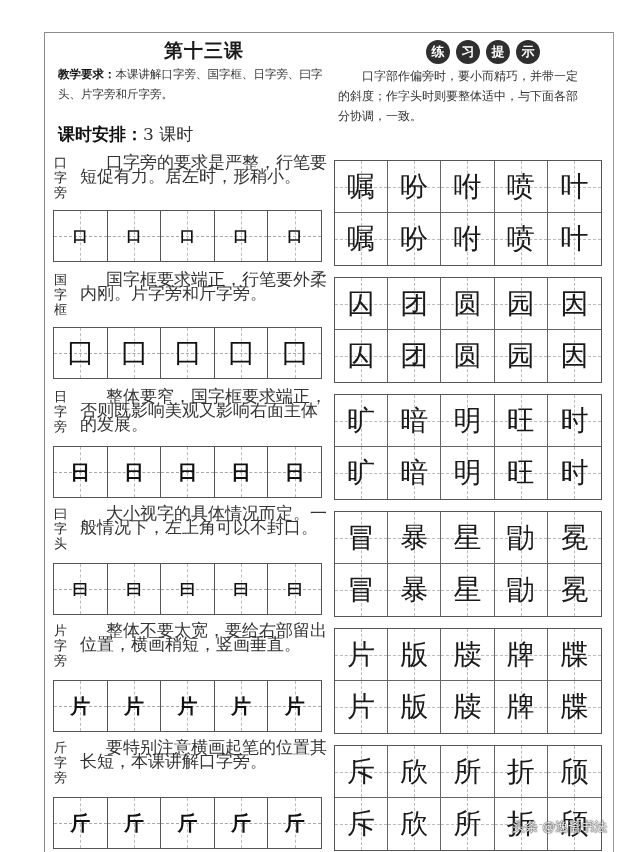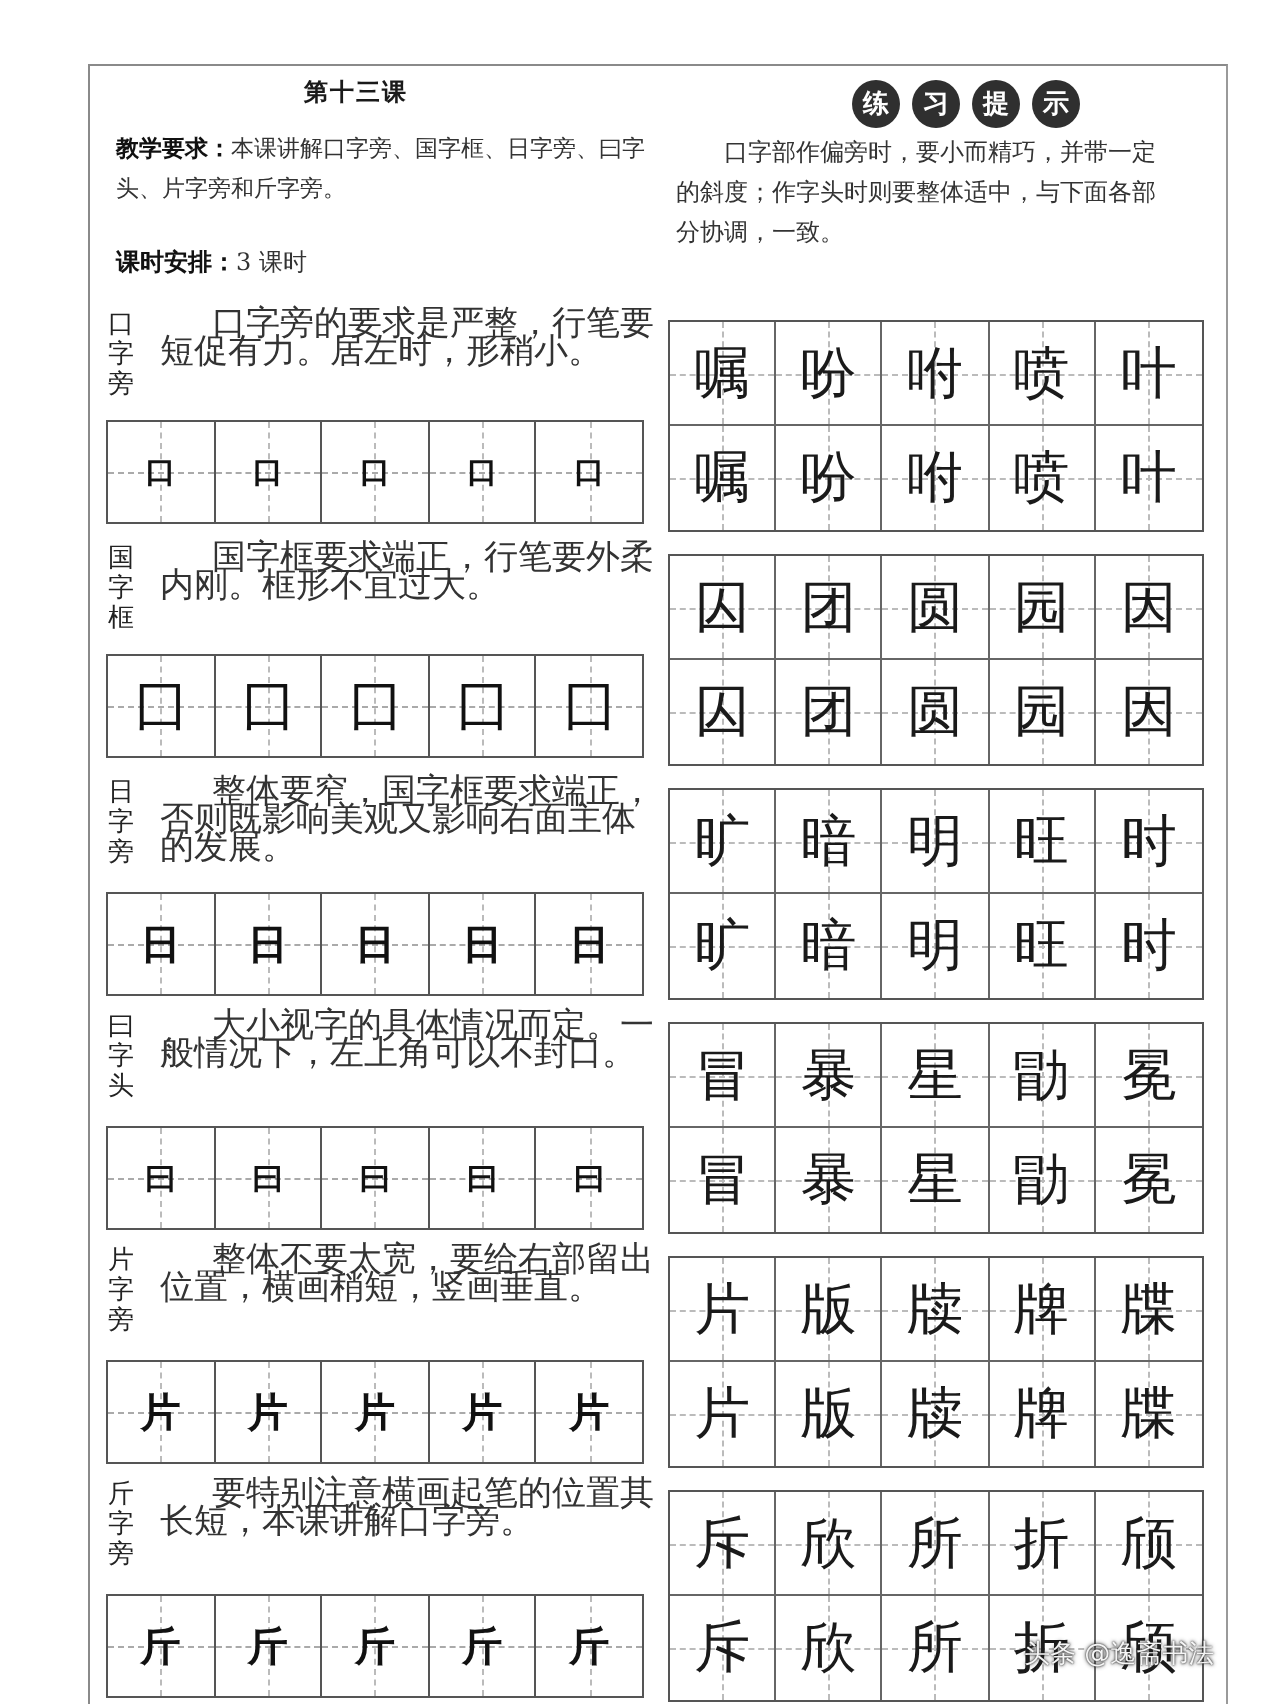--- a/index.html
+++ b/index.html
@@ -1,24 +1,24 @@
 <!DOCTYPE html>
 <html><head>
 <meta charset="utf-8">
 <style>
   html, body { margin: 0; padding: 0; background: #ffffff; }
   body { width: 640px; height: 852px; position: relative; overflow: hidden;
          font-family: "DejaVu Serif", "Liberation Serif", serif; color: #222; }
   .page { position: absolute; left: 44px; top: 32px; width: 568px; height: 830px;
           border-left: 1.5px solid #8a8a8a; border-top: 1.5px solid #8a8a8a; border-right: 1.5px solid #9a9a9a; }
-  .lesson-title { position: absolute; left: 152px; top: 38px; font-size: 12px; font-weight: bold;
+  .lesson-title { position: absolute; left: 164px; top: 38px; font-size: 19px; font-weight: bold;
                   font-family: "DejaVu Sans", "Liberation Sans", sans-serif; letter-spacing: 1px; color: #1a1a1a; }
   .requirements { position: absolute; left: 58px; top: 64px; width: 268px; font-size: 11.5px; line-height: 20px; color: #333; }
   .requirements .label { font-weight: bold; color: #111; font-family: "DejaVu Sans", sans-serif; text-align: right; }
-  .schedule { position: absolute; left: 58px; top: 123px; font-size: 12px; color: #333; }
+  .schedule { position: absolute; left: 58px; top: 123px; font-size: 17px; color: #333; }
   .schedule .label { font-weight: bold; color: #111; font-family: "DejaVu Sans", sans-serif; }
   .tips-heading { position: absolute; left: 426px; top: 40px; display: flex; gap: 6px; }
   .tips-heading .badge { width: 24px; height: 24px; border-radius: 50%; background: #2f2f2f; color: #fff;
                          font-size: 13px; font-weight: bold; display: flex; align-items: center; justify-content: center;
                          font-family: "DejaVu Sans", sans-serif; }
   .tips-text { position: absolute; left: 338px; top: 66px; width: 248px; font-size: 12px; line-height: 20px; color: #333; text-indent: 24px; }
 
   .section { position: absolute; left: 50px; width: 282px; }
   .section-label { position: absolute; left: 4px; top: 0; width: 16px; font-size: 13px; line-height: 15px;
                    font-family: "DejaVu Sans", "Liberation Sans", sans-serif; color: #222; }
@@ -126,21 +126,21 @@
       <div class="ex-cell">
         <span class="ex-char">叶</span>
       </div>
     </div>
     <div class="section" style="top: 272px;">
       <div class="section-label">
         <div>国</div>
         <div>字</div>
         <div>框</div>
       </div>
-      <div class="section-desc">国字框要求端正，行笔要外柔内刚。框形不宜过大。</div>
+      <div class="section-desc">国字框要求端正，行笔要外柔内刚。片字旁和斤字旁。</div>
       <div class="radical-row" style="top: 55px;">
         <div class="cell">
           <span class="glyph big">囗</span>
         </div>
         <div class="cell">
           <span class="glyph big">囗</span>
         </div>
         <div class="cell">
           <span class="glyph big">囗</span>
         </div>

